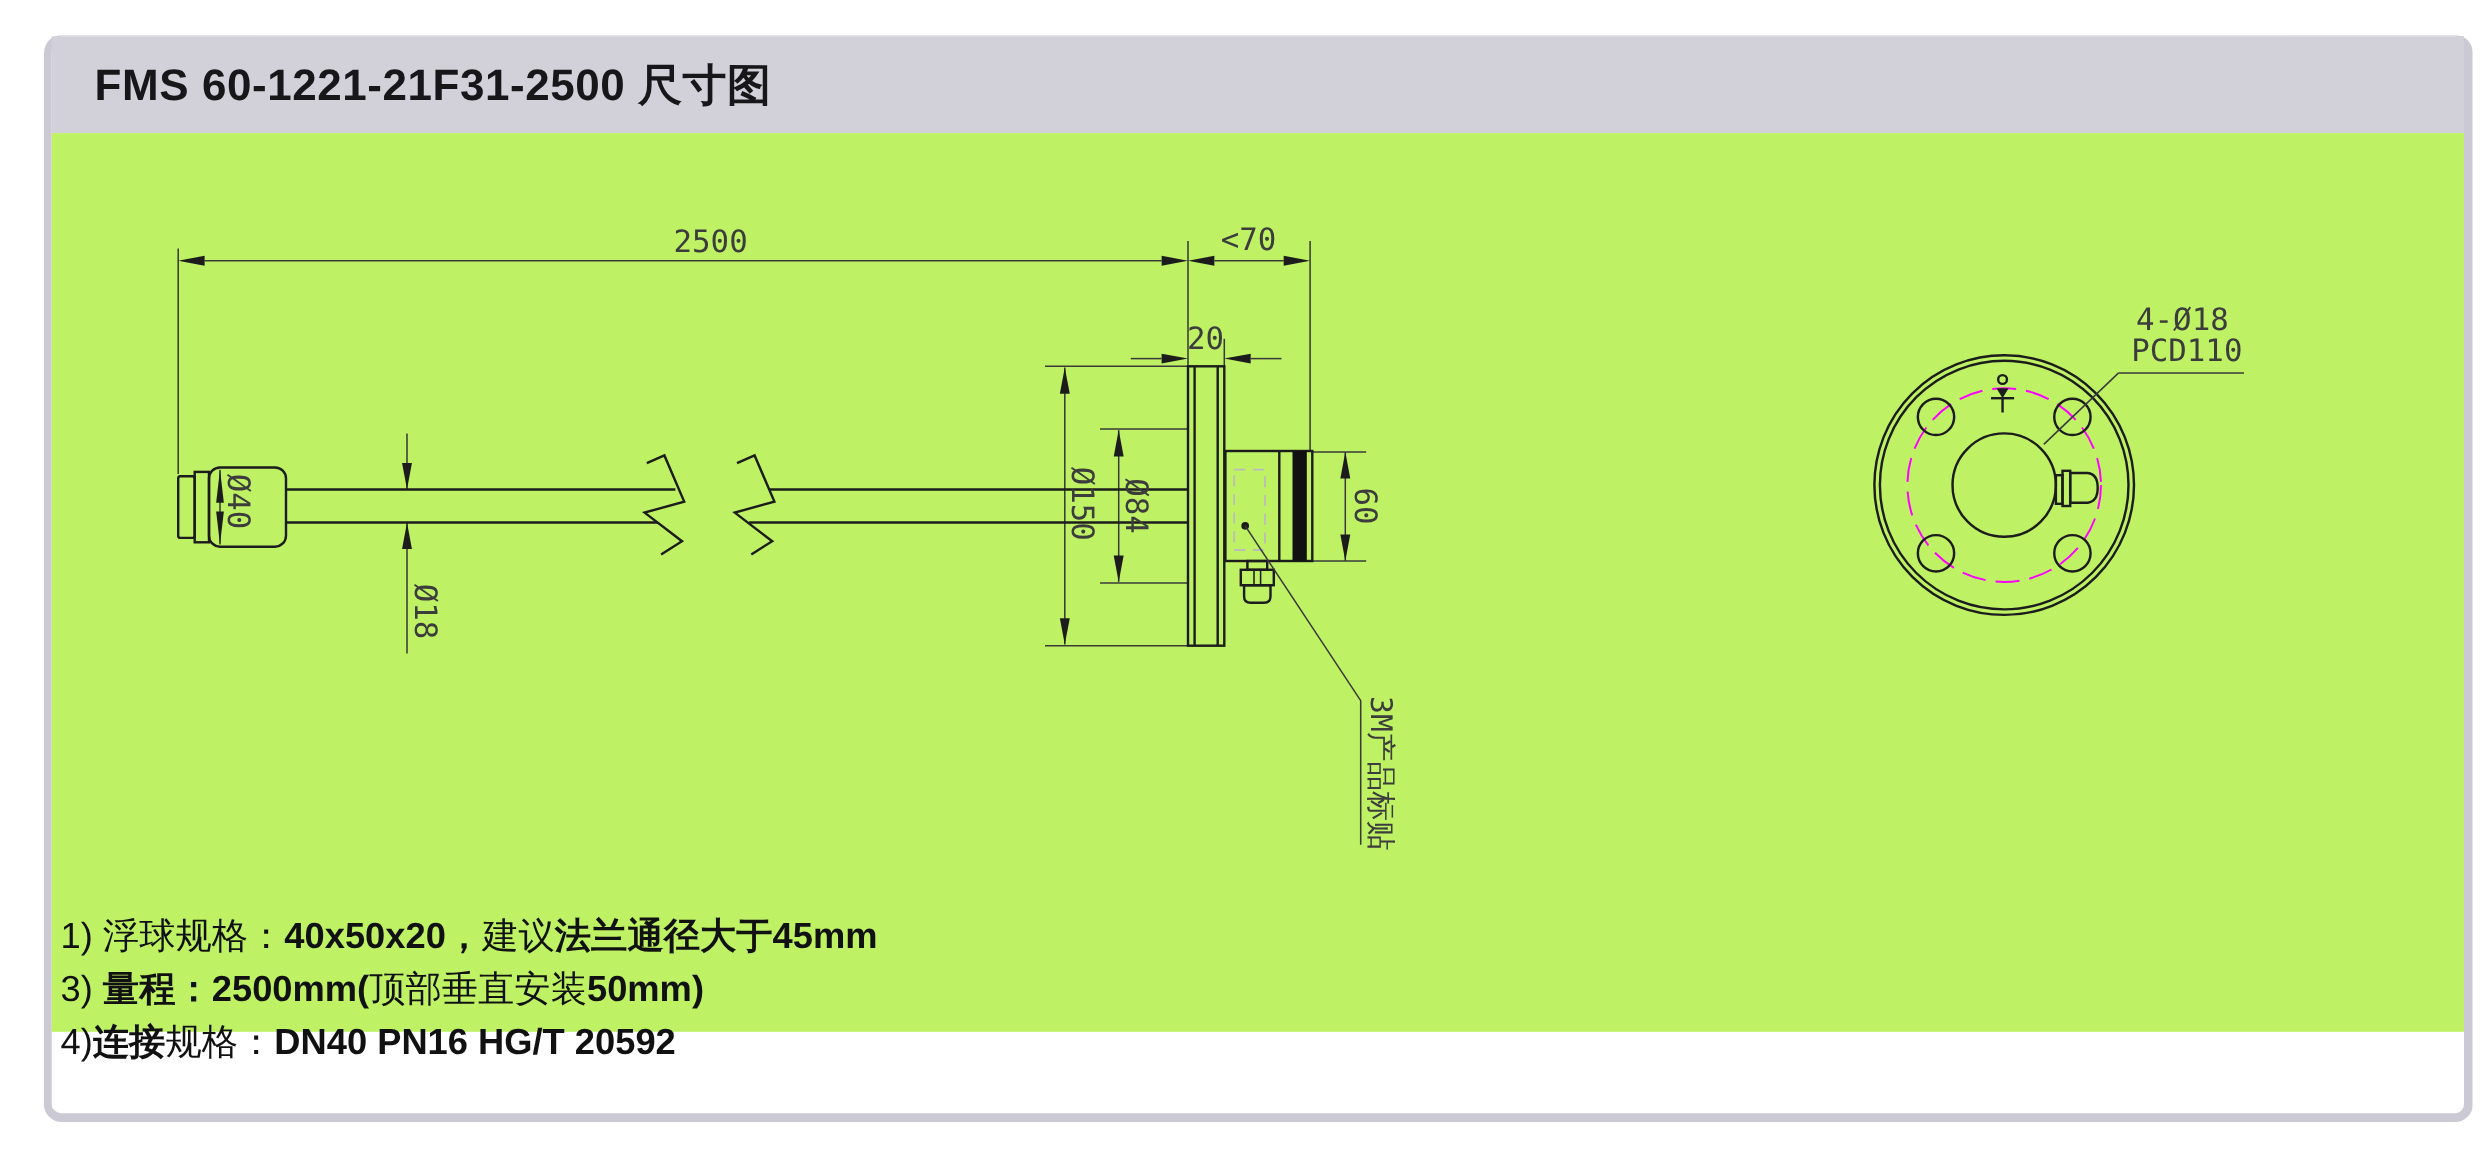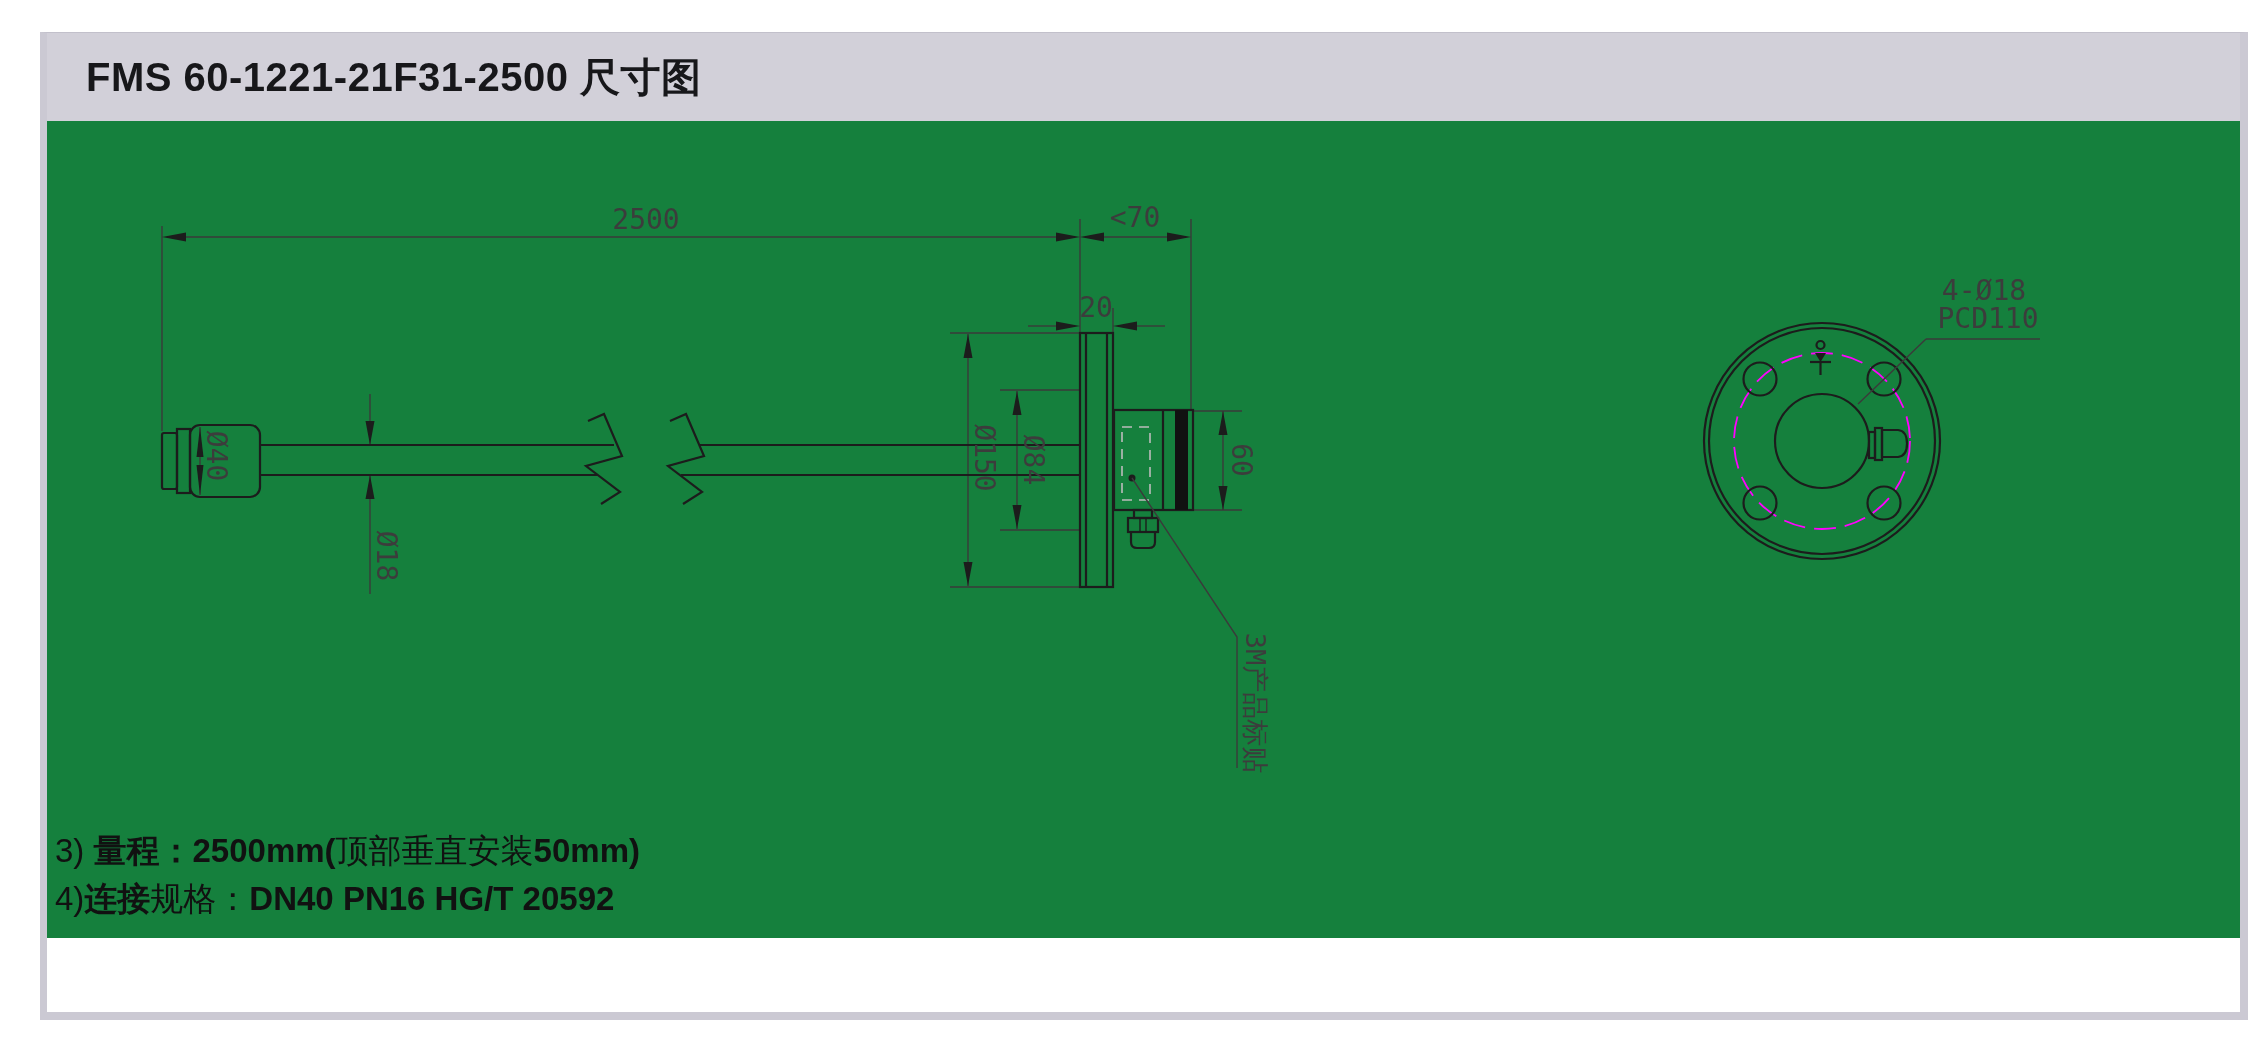--- a/index.html
+++ b/index.html
@@ -1,22 +1,22 @@
 <!DOCTYPE html>
 <html><head>
 <meta charset="utf-8">
 <style>
   html,body{margin:0;padding:0;background:#ffffff;}
   body{width:2262px;height:1051px;position:relative;font-family:"Liberation Sans",sans-serif;}
   .panel{position:absolute;left:40px;top:32px;width:2208px;height:988px;box-sizing:border-box;
          border-left:7px solid #cbc9d3;border-right:8px solid #cbc9d3;border-bottom:8px solid #cbc9d3;
-         border-top:1px solid #c2c0cb;background:#ffffff;}
+         border-top:1px solid #c2c0cb;background:#ffffff;border-radius:16px;}
   .titlebar{height:88px;background:#d2d0d9;display:flex;align-items:center;padding-left:39px;box-sizing:border-box;}
   .titlebar .t{font-size:40px;font-weight:bold;color:#17171a;letter-spacing:0.5px;}
-  .content{position:relative;width:2193px;height:817px;background:#15803d;}
+  .content{position:relative;width:2193px;height:817px;background:#bef264;}
   svg{position:absolute;left:0;top:0;}
   .geo{stroke:#1c1c1c;fill:none;stroke-width:2.2;}
   .thin{stroke:#3a3a3a;fill:none;stroke-width:1.4;}
   .arr{fill:#1c1c1c;stroke:none;}
   .dimtxt{font-family:"DejaVu Sans Mono",monospace;font-size:28px;fill:#3c3c3c;}
   .dimtxt2{font-family:"DejaVu Sans Mono",monospace;font-size:27px;fill:#3c3c3c;}
   .notes{position:absolute;left:8px;top:706px;font-size:33px;color:#111;}
   .note-line{height:48px;line-height:48px;white-space:nowrap;}
   .b{font-weight:bold;}
 </style>
@@ -156,17 +156,18 @@
         <text class="dimtxt" x="1232" y="460" text-anchor="middle" transform="rotate(90 1232 460)">60</text>
         <text class="dimtxt" x="377" y="556" text-anchor="middle" transform="rotate(90 377 556)">Ø18</text>
         <text class="dimtxt" x="207" y="456" text-anchor="middle" transform="rotate(90 207 456)">Ø40</text>
         <text class="dimtxt2" x="1246" y="703" text-anchor="middle" transform="rotate(90 1246 703)">3M产品标贴</text>
         <text class="dimtxt" x="1984" y="300" text-anchor="middle">4-Ø18</text>
         <text class="dimtxt" x="1988" y="328" text-anchor="middle">PCD110</text>
       </g>
     </svg>
 
     <div class="notes">
+      <div class="note-line"><span>1) 浮球规格：</span><span class="b">40x50x20，</span><span>建议</span><span class="b">法兰通径大于</span><span class="b">45mm</span></div>
       <div class="note-line"><span>3) </span><span class="b">量程：</span><span class="b">2500mm(</span><span>顶部垂直安装</span><span class="b">50mm)</span></div>
       <div class="note-line"><span>4)</span><span class="b">连接</span><span>规格：</span><span class="b">DN40 PN16 HG/T 20592</span></div>
     </div>
   </div>
 </div>
 
 </body></html>

